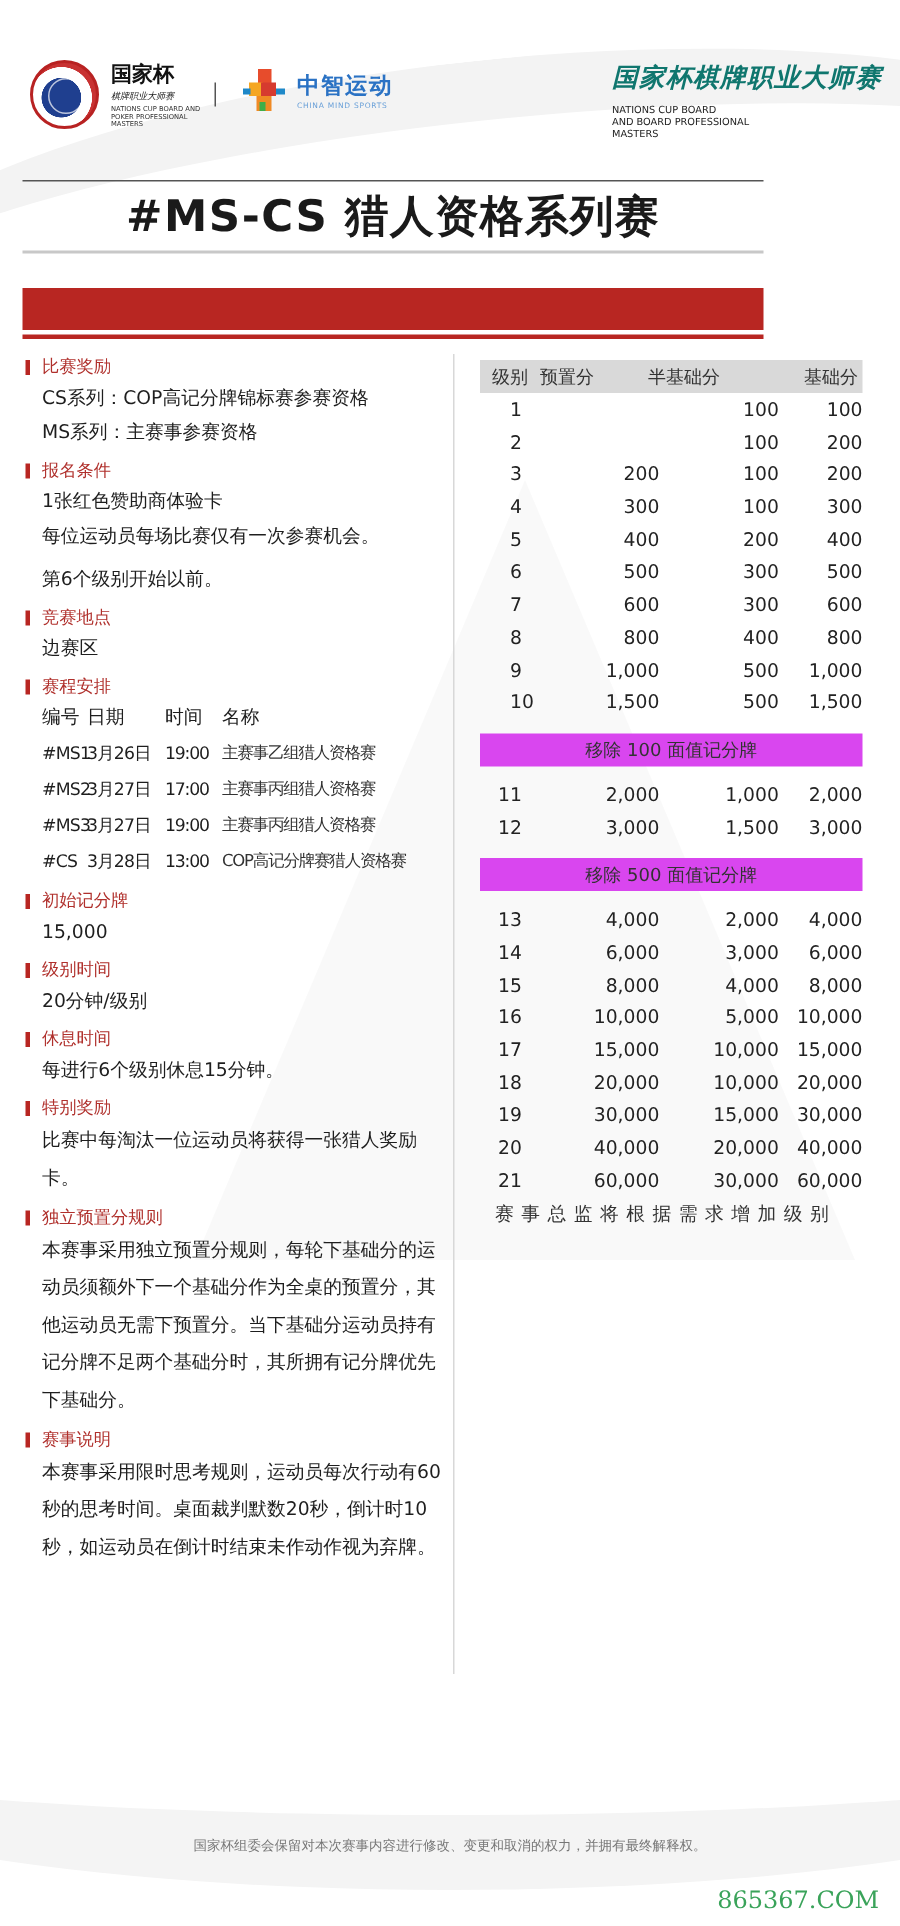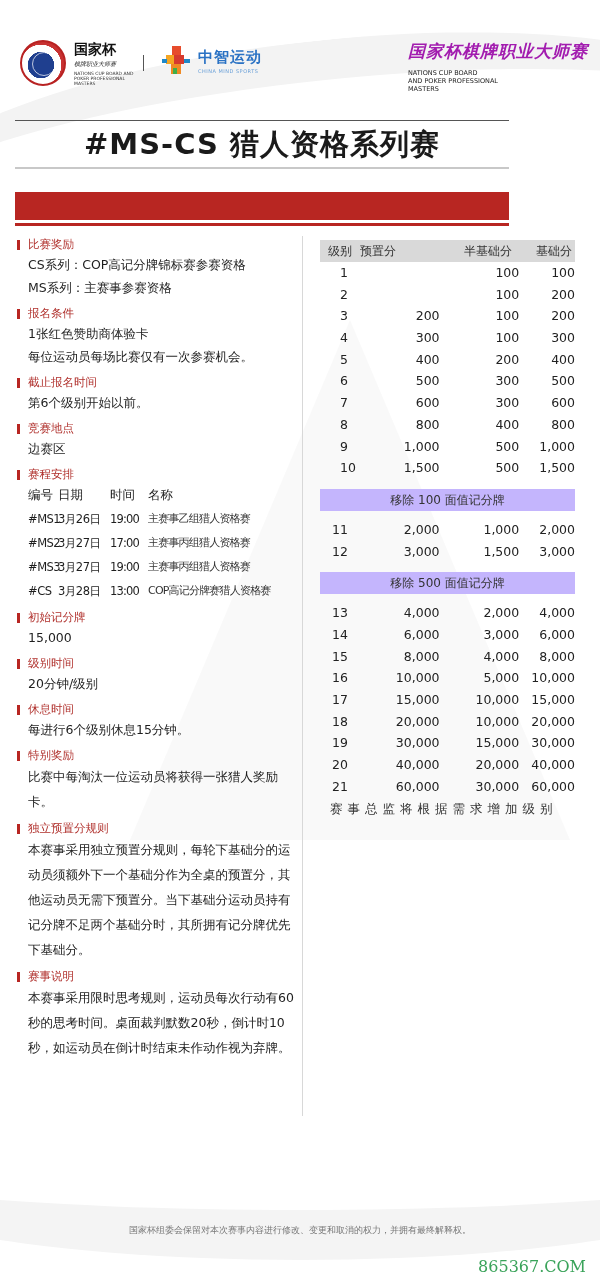--- a/index.html
+++ b/index.html
@@ -44,21 +44,21 @@
     .cms-mark .c { left: 12px; top: 9px; width: 10px; height: 9px; background: #d63a2f; }
     .cms-mark .d { left: 0; top: 13px; width: 5px; height: 4px; background: #1e88c8; }
     .cms-mark .e { left: 22px; top: 13px; width: 6px; height: 4px; background: #1e88c8; }
     .cms-mark .f { left: 9px; top: 18px; width: 10px; height: 10px; background: #f08a24; }
     .cms-mark .g { left: 11px; top: 22px; width: 4px; height: 6px; background: #3fae49; }
     .cms-text { margin-left: 6px; }
     .cms-text .cn { font-size: 15px; color: #2a72c4; font-weight: bold; letter-spacing: 1px; }
     .cms-text .en { font-size: 5px; color: #6aa0d8; letter-spacing: 0.5px; margin-top: 1px; }
 
     .logo-right { position: absolute; left: 408px; top: 40px; }
-    .logo-right .cn { font-family: "DejaVu Serif", serif; font-size: 17px; font-weight: bold; color: #a21caf; letter-spacing: 1px; font-style: italic; }
+    .logo-right .cn { font-family: "DejaVu Serif", serif; font-size: 17px; font-weight: bold; color: #0f766e; letter-spacing: 1px; font-style: italic; }
     .logo-right .en { font-size: 6.5px; line-height: 8px; color: #222; margin-top: 6px; }
     .rule-dark { position: absolute; left: 15px; top: 120px; width: 494px; height: 1px; background: #555; z-index: 2; }
     .rule-light { position: absolute; left: 15px; top: 167px; width: 494px; height: 2px; background: #c8c8c8; z-index: 2; }
     .title {
       position: absolute; left: 15px; top: 121px; width: 494px; height: 46px; z-index: 2;
       text-align: center; font-size: 29px; font-weight: bold; color: #1a1a1a; line-height: 46px; letter-spacing: 1px;
     }
     .red-bar { position: absolute; left: 15px; top: 192px; width: 494px; height: 28px; background: #b82622; z-index: 2; }
     .red-line { position: absolute; left: 15px; top: 223px; width: 494px; height: 3px; background: #b82622; z-index: 2; }
 
@@ -80,27 +80,27 @@
 
     .vsep { position: absolute; left: 302px; top: 236px; width: 1px; height: 880px; background: #d8d8d8; z-index: 2; }
 
     .right-col { position: absolute; left: 320px; top: 240px; width: 255px; z-index: 2; }
     .tbl-head { display: flex; background: #d9d9d9; height: 22px; line-height: 22px; font-size: 12px; color: #333; }
     .tbl-row { display: flex; height: 21.7px; line-height: 21.7px; font-size: 12.5px; color: #222; }
     .tbl-head .lv, .tbl-row .lv { width: 40px; padding-left: 8px; }
     .tbl-row .lv { padding-left: 20px; width: 50px; }
     .tbl-head .ante { width: 72px; text-align: left; padding-right: 6px; }
     .tbl-row .ante { width: 70px; text-align: right; }
-    .tbl-head .sb { width: 80px; text-align: right; }
+    .tbl-head .sb { width: 80px; text-align: left; }
     .tbl-row .sb { width: 80px; text-align: right; }
     .tbl-head .bb { width: 60px; text-align: right; }
     .tbl-row .bb { width: 56px; text-align: right; }
     .tbl-row.big .lv { padding-left: 12px; width: 42px; }
     .tbl-row.big .ante { width: 78px; }
-    .band { background: #c4b5fd; height: 22px; line-height: 22px; text-align: center; font-size: 12px; color: #333; margin: 10px 0 8px 0; }
+    .band { background: #d946ef; height: 22px; line-height: 22px; text-align: center; font-size: 12px; color: #333; margin: 10px 0 8px 0; }
     .tbl-note { font-size: 12.5px; color: #333; letter-spacing: 5px; margin-top: 4px; padding-left: 10px; }
 
     .footer { position: absolute; left: 0; top: 1224px; width: 600px; text-align: center; font-size: 9px; color: #777; z-index: 2; }
     .watermark { position: absolute; right: 14px; top: 1257px; font-family: "DejaVu Serif", serif; font-size: 16px; color: #3aa35a; z-index: 2; }
   </style>
 </head>
 <body>
 
 <div class="bg-swoosh"></div>
 <div class="bg-star"></div>
@@ -128,21 +128,21 @@
     </div>
     <div class="cms-text">
       <div class="cn">中智运动</div>
       <div class="en">CHINA MIND SPORTS</div>
     </div>
   </div>
   <div class="logo-right">
     <div class="cn">国家杯棋牌职业大师赛</div>
     <div class="en">
       <div>NATIONS CUP BOARD</div>
-      <div>AND POKER PROFESSIONAL</div>
+      <div>AND BOARD PROFESSIONAL</div>
       <div>MASTERS</div>
     </div>
   </div>
 </div>
 
 <div class="rule-dark"></div>
 <div class="title">#MS-CS 猎人资格系列赛</div>
 <div class="rule-light"></div>
 <div class="red-bar"></div>
 <div class="red-line"></div>
@@ -165,24 +165,20 @@
         <span class="sec-marker"></span>
         <span class="sec-title">报名条件</span>
       </div>
     <div class="sec-body">
       <div class="line">1张红色赞助商体验卡</div>
       <div class="line">每位运动员每场比赛仅有一次参赛机会。</div>
     </div>
   </div>
 
   <div class="section">
-    <div class="sec-head">
-        <span class="sec-marker"></span>
-        <span class="sec-title">截止报名时间</span>
-      </div>
     <div class="sec-body">
       <div class="line">第6个级别开始以前。</div>
     </div>
   </div>
 
   <div class="section">
     <div class="sec-head">
         <span class="sec-marker"></span>
         <span class="sec-title">竞赛地点</span>
       </div>

